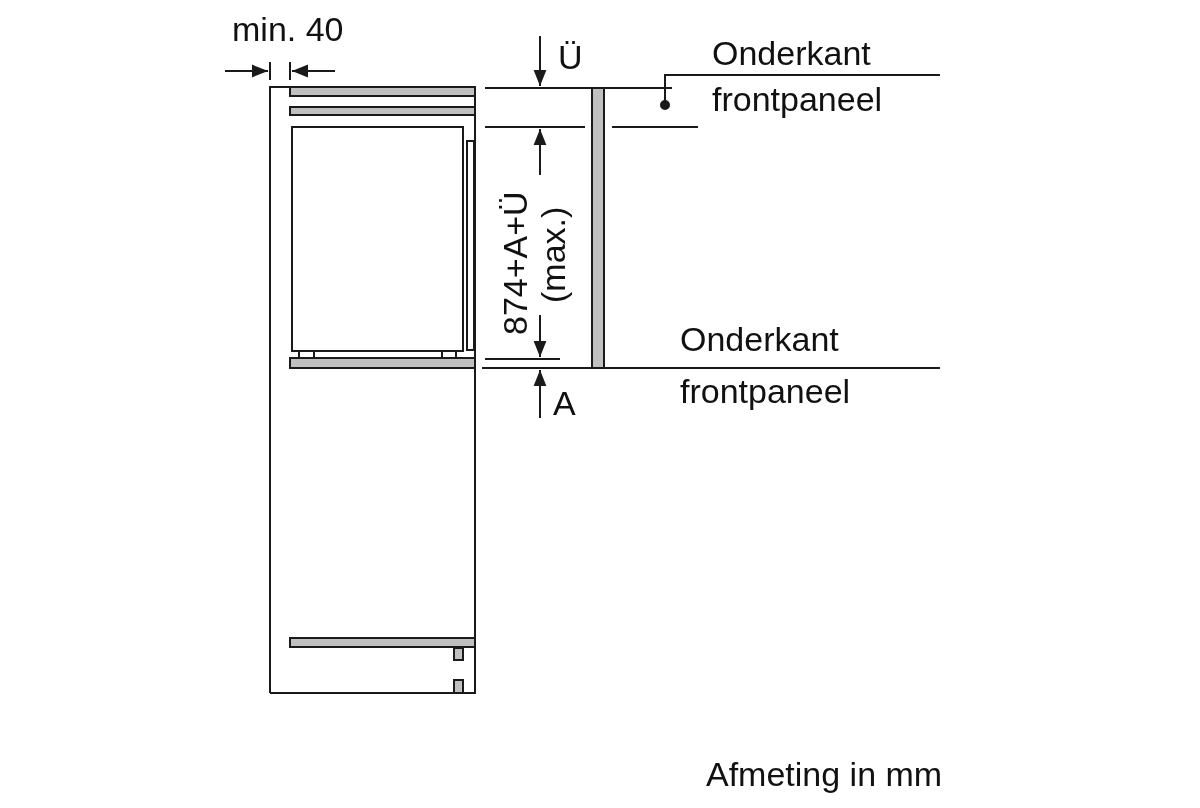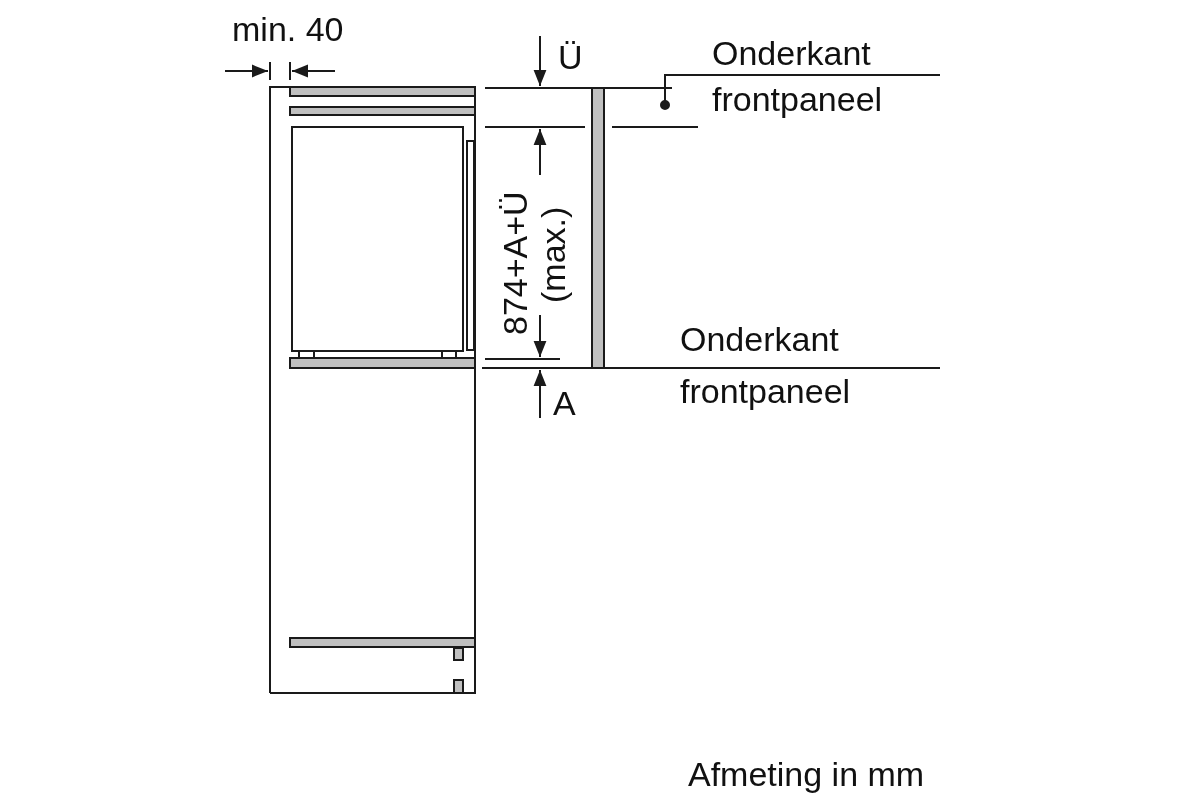--- a/index.html
+++ b/index.html
@@ -74,13 +74,13 @@
 
 <div class="lbl lbl-lg" style="left:232px; top:12px;">min. 40</div>
 <div class="lbl lbl-lg" style="left:558px; top:40px;">Ü</div>
 <div class="lbl lbl-lg" style="left:712px; top:36px;">Onderkant</div>
 <div class="lbl lbl-lg" style="left:712px; top:82px;">frontpaneel</div>
 <div class="lbl-vert" style="left:498px; top:335px;">874+A+Ü</div>
 <div class="lbl-vert" style="left:536px; top:303px;">(max.)</div>
 <div class="lbl lbl-lg" style="left:553px; top:386px;">A</div>
 <div class="lbl lbl-lg" style="left:680px; top:322px;">Onderkant</div>
 <div class="lbl lbl-lg" style="left:680px; top:374px;">frontpaneel</div>
-<div class="lbl lbl-lg" style="left:688px; top:757px;">Afmeting in mm</div>
+<div class="lbl lbl-lg" style="left:706px; top:757px;">Afmeting in mm</div>
 
 </body></html>

